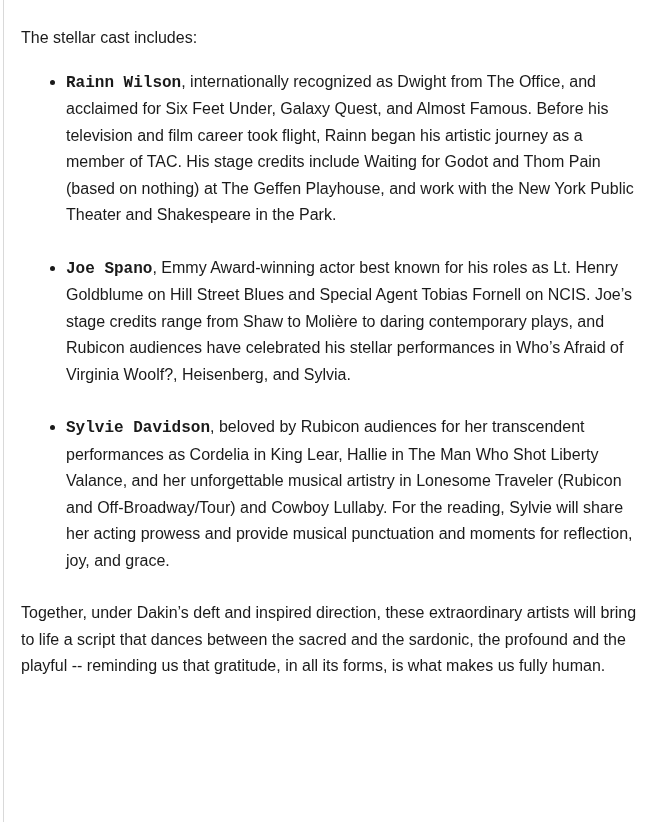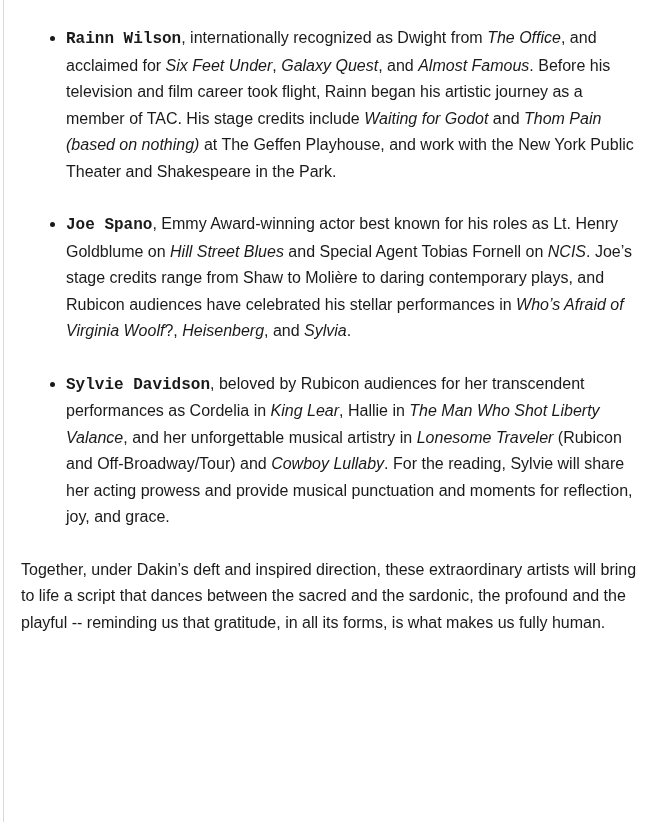--- a/index.html
+++ b/index.html
@@ -28,26 +28,27 @@
   }
   ul.cast-list {
     list-style: disc;
     margin: 0;
     padding: 0 0 0 45px;
   }
   li.cast-item {
     margin: 0 0 26px 0;
   }
   .bold   { font-weight: 700; font-family: Liberation Mono, monospace; }
-  .italic { font-style: italic; }
+  .italic { }
 </style>
 </head>
 <body>
 
 <div class="page">
+  <p class="para"><span>The stellar cast includes:</span></p>
 
   <ul class="cast-list">
     <li class="cast-item"><span class="bold">Rainn Wilson</span><span>, internationally recognized as Dwight from </span><span class="italic">The Office</span><span>, and acclaimed for </span><span class="italic">Six Feet Under</span><span>, </span><span class="italic">Galaxy Quest</span><span>, and </span><span class="italic">Almost Famous</span><span>. Before his television and film career took flight, Rainn began his artistic journey as a member of TAC. His stage credits include </span><span class="italic">Waiting for Godot</span><span> and </span><span class="italic">Thom Pain (based on nothing)</span><span> at The Geffen Playhouse, and work with the New York Public Theater and Shakespeare in the Park.</span></li>
     <li class="cast-item"><span class="bold">Joe Spano</span><span>, Emmy Award-winning actor best known for his roles as Lt. Henry Goldblume on </span><span class="italic">Hill Street Blues</span><span> and Special Agent Tobias Fornell on </span><span class="italic">NCIS</span><span>. Joe’s stage credits range from Shaw to Molière to daring contemporary plays, and Rubicon audiences have celebrated his stellar performances in </span><span class="italic">Who’s Afraid of Virginia Woolf</span><span>?, </span><span class="italic">Heisenberg</span><span>, and </span><span class="italic">Sylvia</span><span>.</span></li>
     <li class="cast-item"><span class="bold">Sylvie Davidson</span><span>, beloved by Rubicon audiences for her transcendent performances as Cordelia in </span><span class="italic">King Lear</span><span>, Hallie in </span><span class="italic">The Man Who Shot Liberty Valance</span><span>, and her unforgettable musical artistry in </span><span class="italic">Lonesome Traveler</span><span> (Rubicon and Off-Broadway/Tour) and </span><span class="italic">Cowboy Lullaby</span><span>. For the reading, Sylvie will share her acting prowess and provide musical punctuation and moments for reflection, joy, and grace.</span></li>
   </ul>
 
   <p class="para"><span>Together, under Dakin’s deft and inspired direction, these extraordinary artists will bring to life a script that dances between the sacred and the sardonic, the profound and the playful -- reminding us that gratitude, in all its forms, is what makes us fully human.</span></p>
 </div>
 

